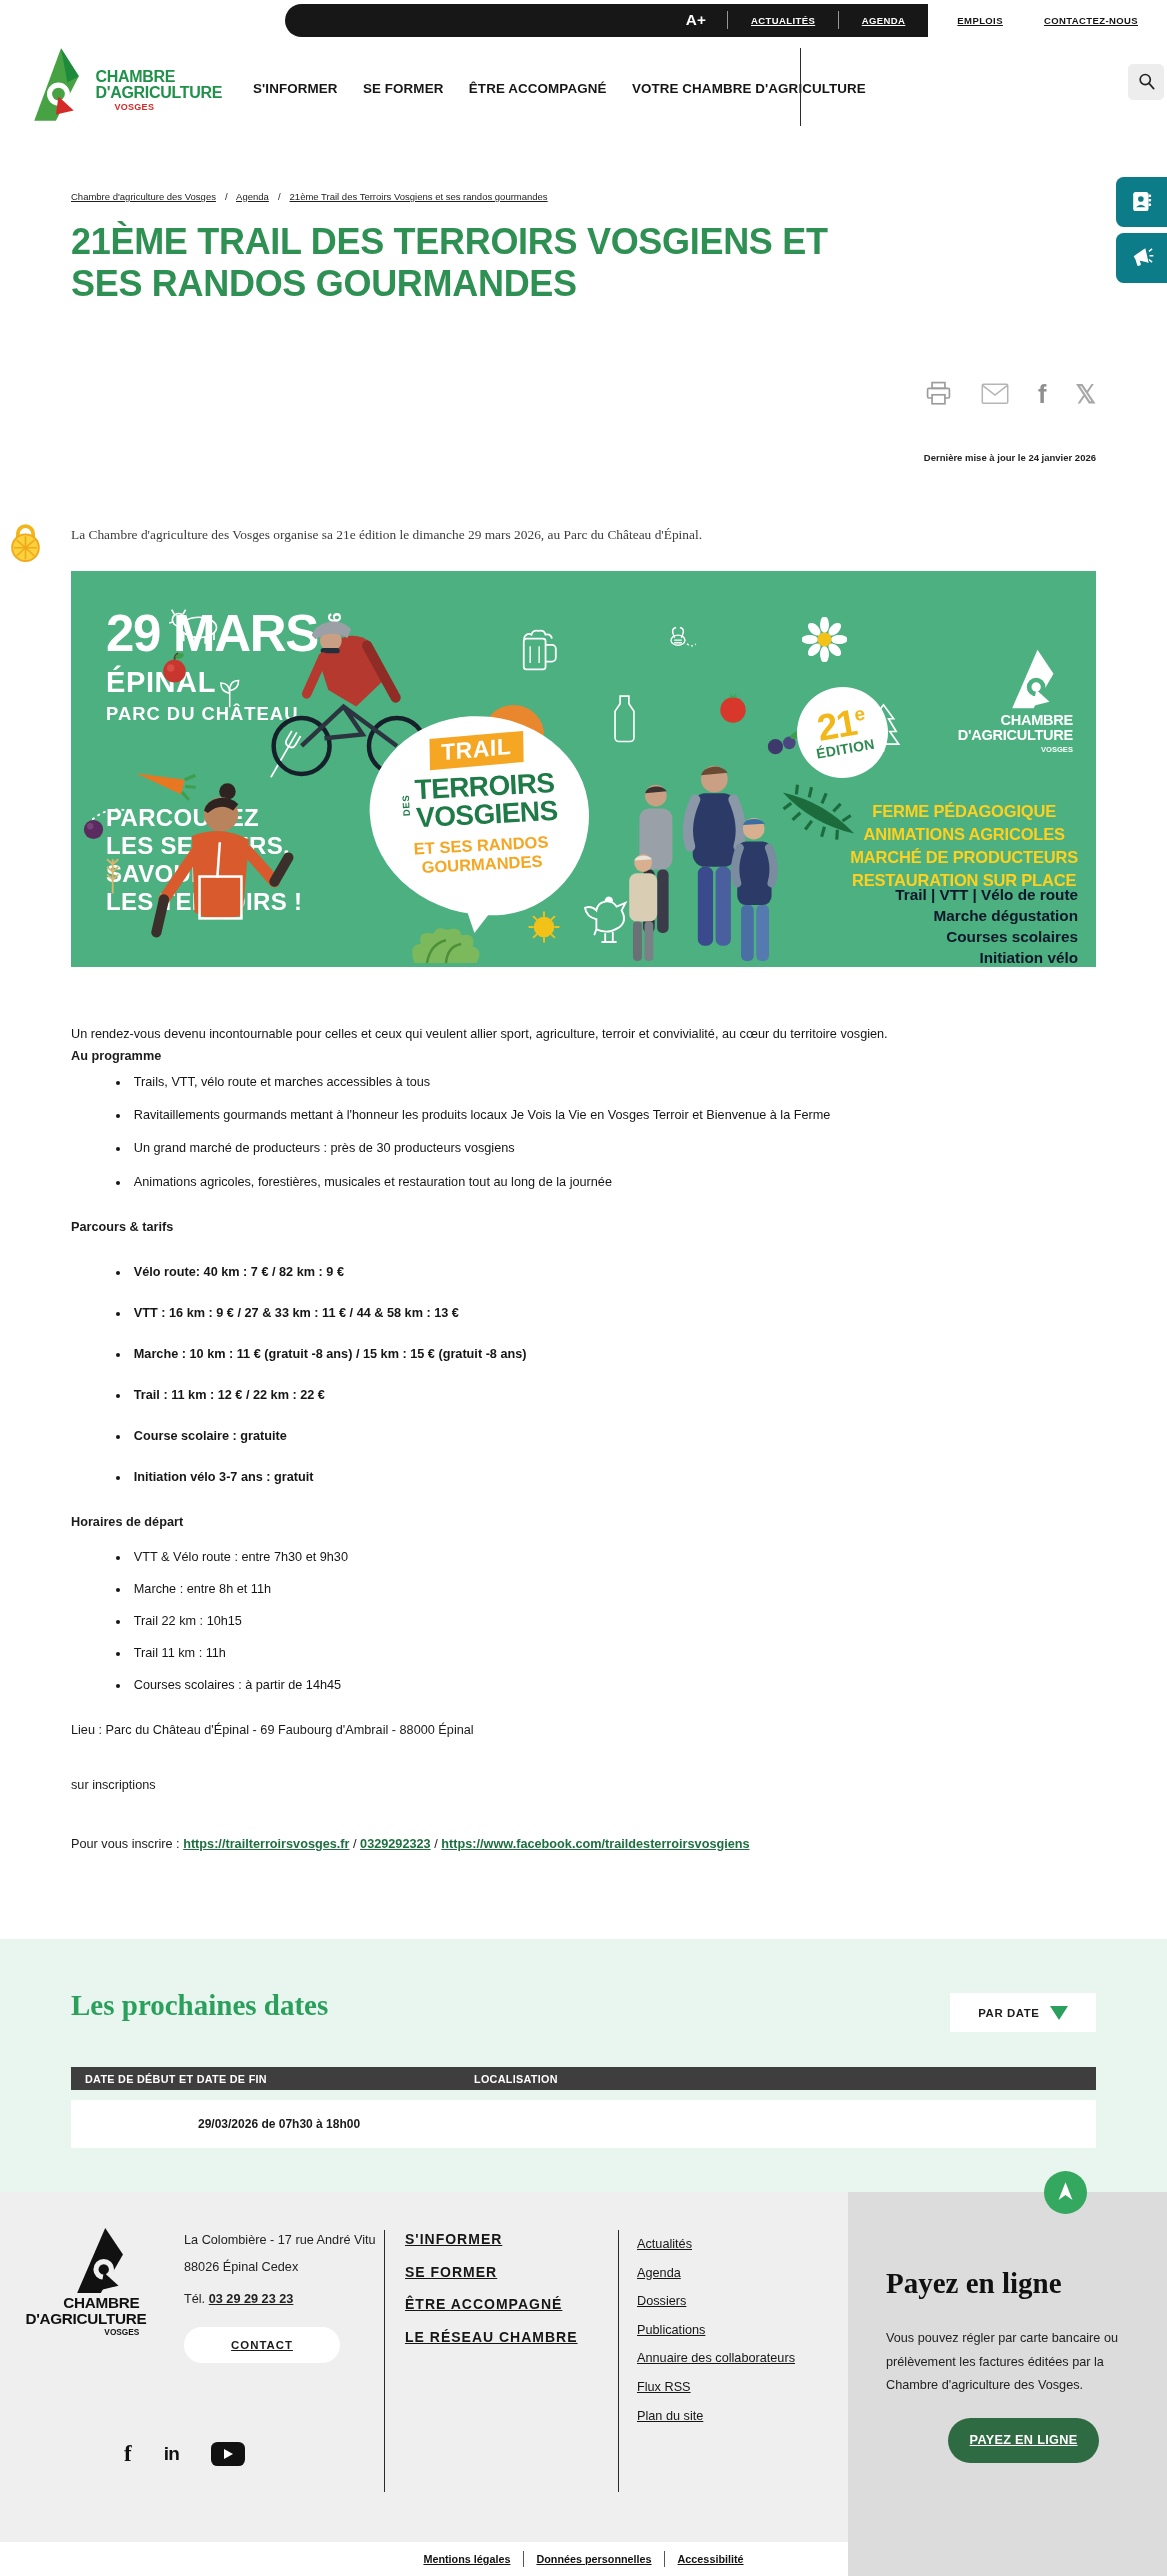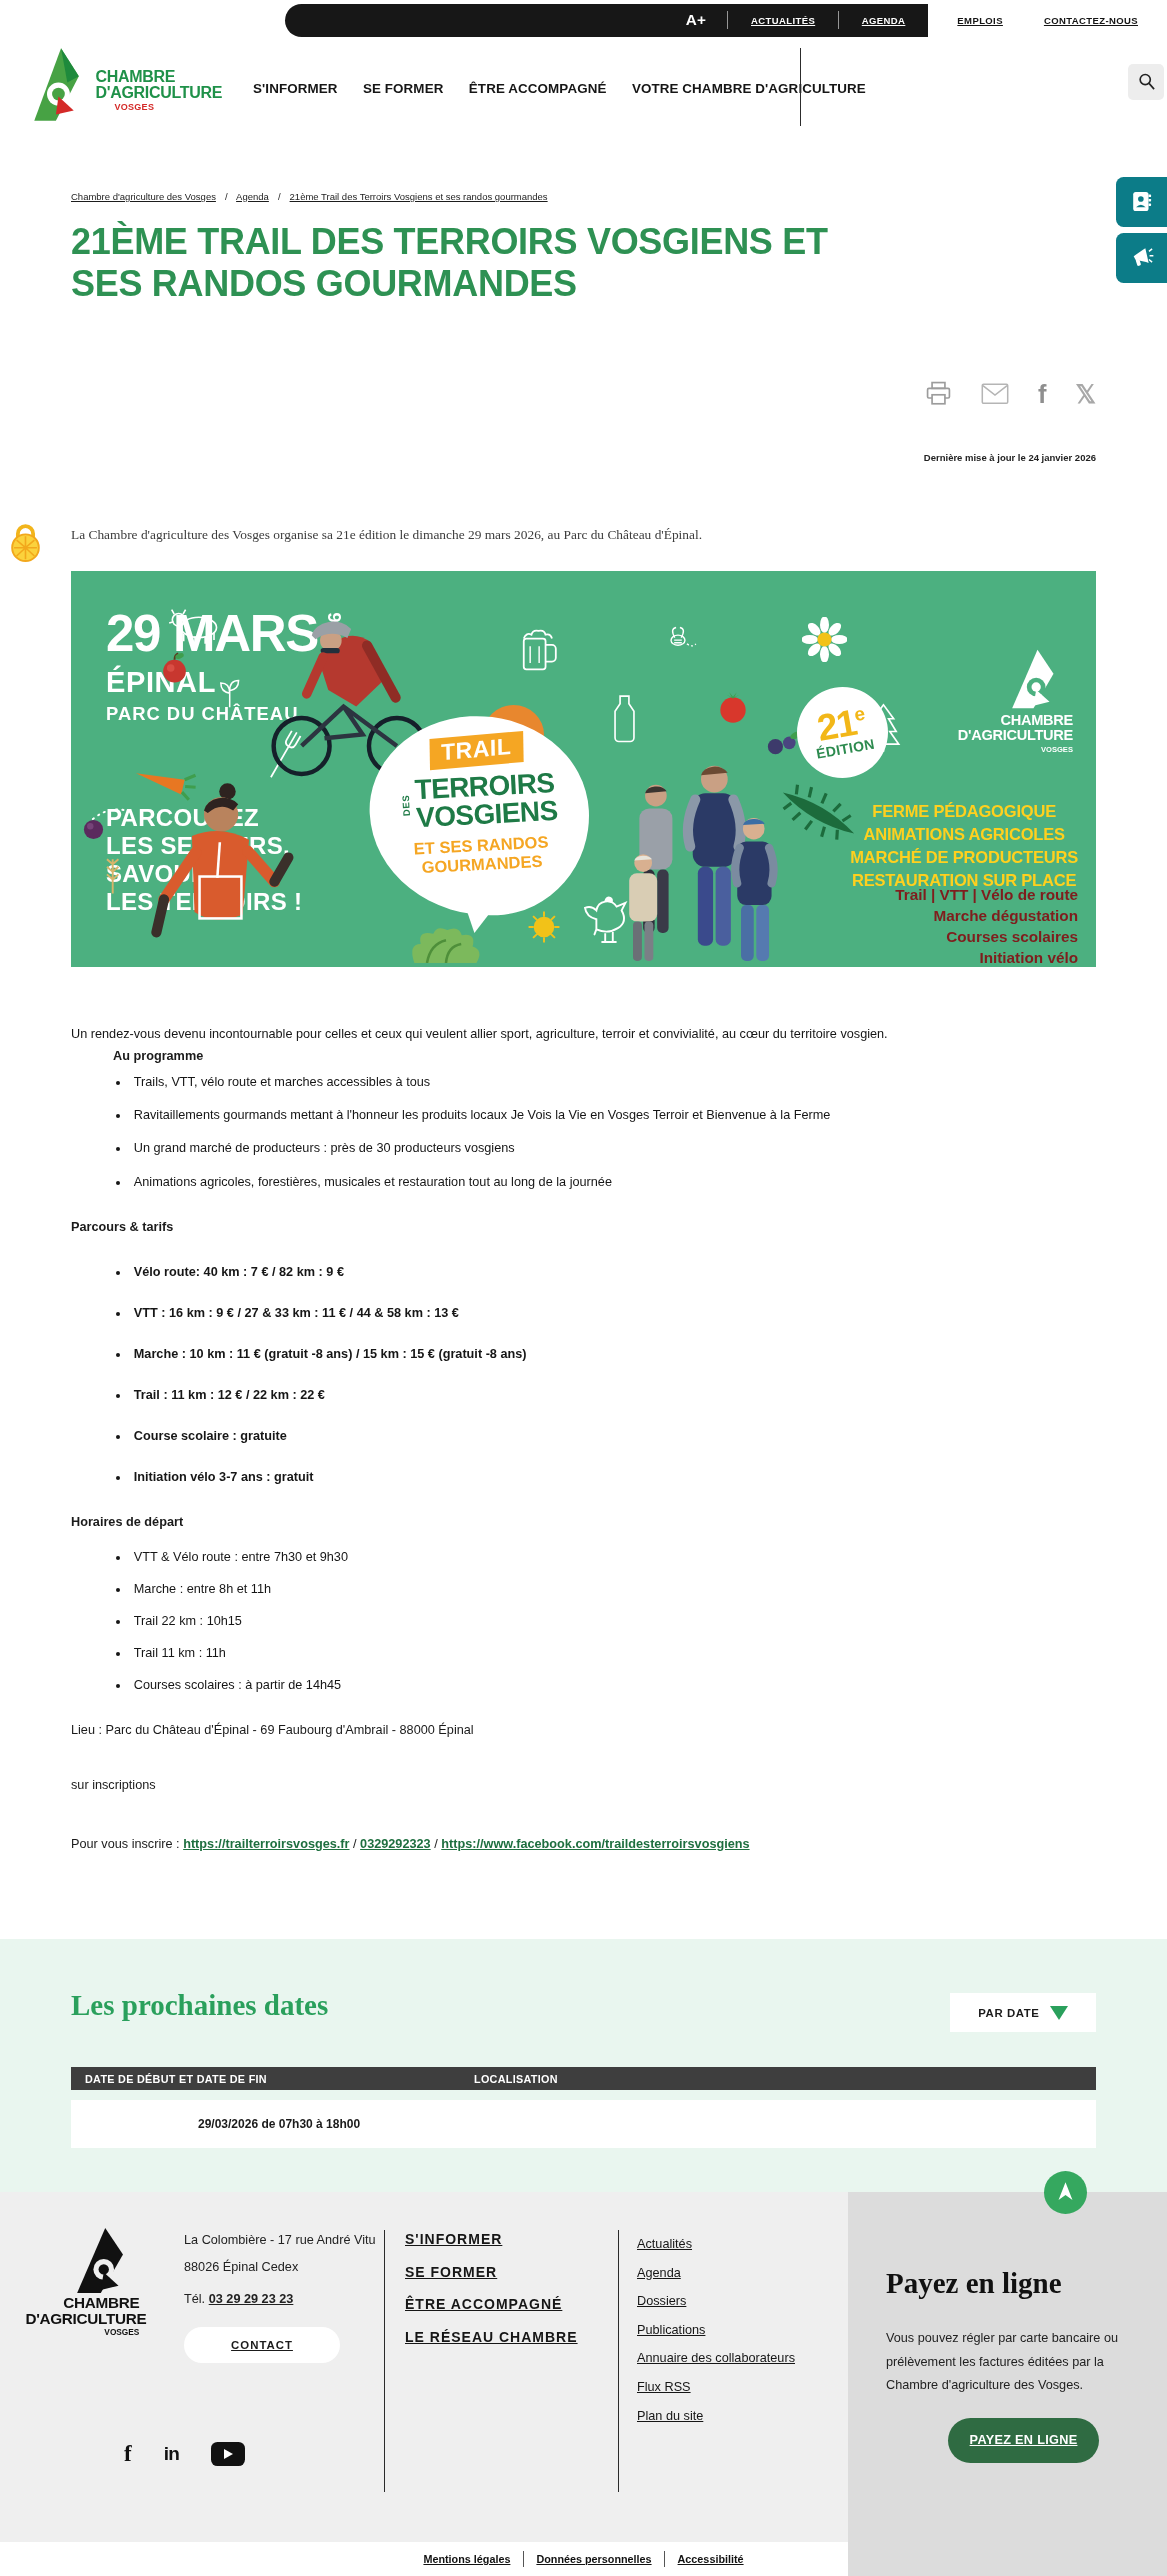--- a/index.html
+++ b/index.html
@@ -81,27 +81,27 @@
   .badge{position:absolute;left:726px;top:116px;width:91px;height:91px;border-radius:50%;background:#fff;
          display:flex;flex-direction:column;align-items:center;justify-content:center;transform:rotate(-10deg);z-index:3;}
   .badge-num{color:#f2b718;font-size:37px;font-weight:bold;line-height:.9;letter-spacing:-1.3px;}
   .badge-num sup{font-size:19px;}
   .badge-lbl{color:#2c8a4e;font-size:14px;font-weight:bold;letter-spacing:0.3px;}
   .b-logo{position:absolute;left:865px;top:76px;width:137px;text-align:right;color:#fff;}
   .b-logo-l{font-size:14.6px;font-weight:bold;line-height:1.05;letter-spacing:-0.3px;}
   .b-logo-r{font-size:7.6px;font-weight:bold;margin-top:1.3px;}
   .b-yellow{position:absolute;right:18px;top:229px;text-align:center;color:var(--yellow);
             font-size:16.5px;font-weight:bold;line-height:1.4;letter-spacing:-0.2px;}
-  .b-white{position:absolute;right:18px;top:314px;text-align:right;color:#7f1d1d;
+  .b-white{position:absolute;right:18px;top:314px;text-align:right;color:#0f172a;
            font-size:15.3px;font-weight:600;line-height:1.37;}
   .doodle{position:absolute;}
 
   
   .para{margin-top:60px;font-size:12.7px;color:#161616;}
-  .bold-line{margin-top:7.6px;font-size:12.7px;font-weight:bold;margin-left:42px;}
+  .bold-line{margin-top:7.6px;font-size:12.7px;font-weight:bold;}
   .sec-h{margin-top:29px;font-size:12.7px;font-weight:bold;}
   ul.blist{margin:10.2px 0 0;padding-left:59px;}
   ul.blist li{font-size:12.7px;line-height:18px;color:#161616;padding-left:3.8px;}
   ul.program li{margin-bottom:15.3px;}
   ul.tarifs{margin-top:29px;font-weight:bold;}
   ul.tarifs li{margin-bottom:23px;}
   ul.horaires{margin-top:19px;}
   ul.horaires li{margin-bottom:14px;}
   .lieu{margin-top:29px;font-size:12.7px;}
   .sur{margin-top:41px;font-size:12.7px;}

